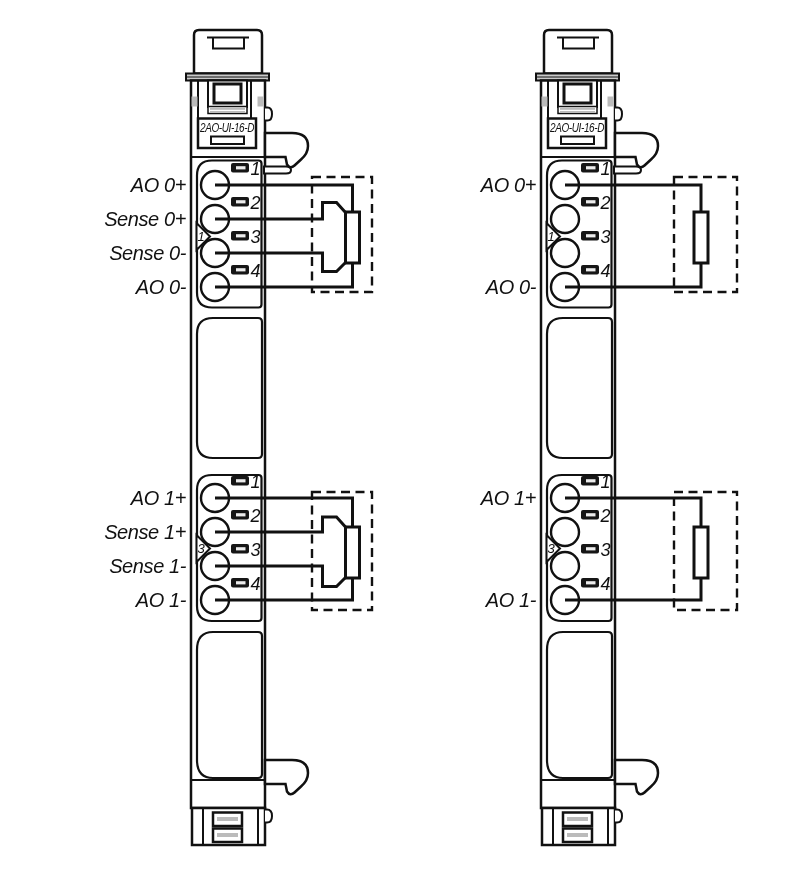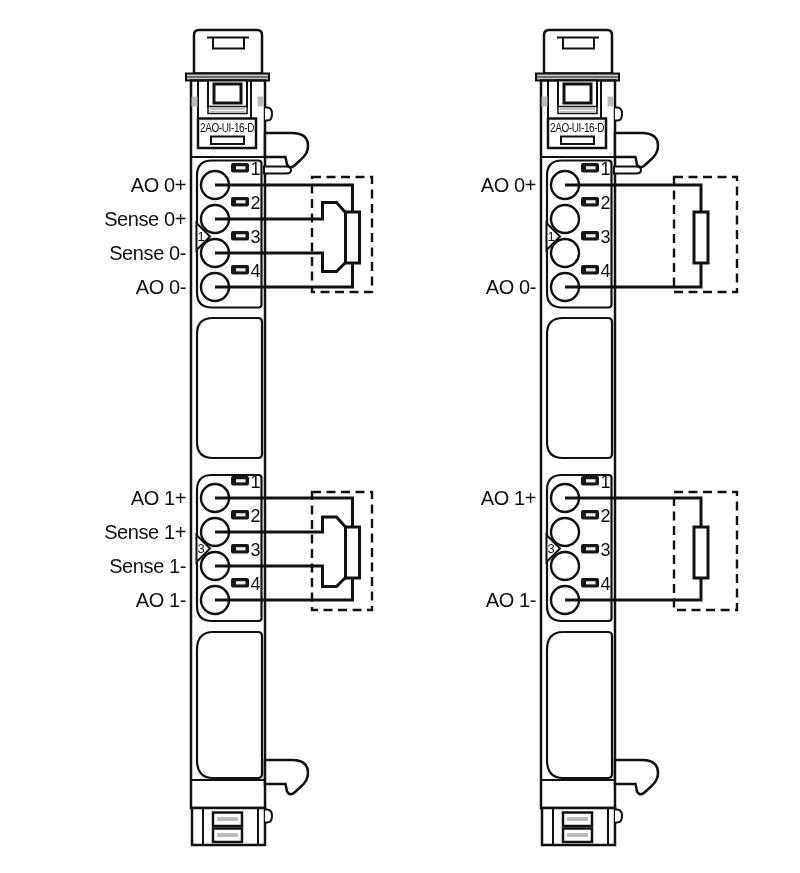--- a/index.html
+++ b/index.html
@@ -1,16 +1,16 @@
 <!DOCTYPE html>
 <html><head>
 <meta charset="utf-8">
 <style>
   html,body{margin:0;padding:0;background:#ffffff;}
-  .stage{position:relative;width:800px;height:873px;background:#fff;overflow:hidden;}
+  .stage{position:relative;width:800px;height:873px;background:#fff;overflow:hidden;font-style:italic;}
   svg text{font-family:"Liberation Sans",sans-serif;fill:#111;}
   .term-label{font-size:20px;letter-spacing:-0.4px;}
   .term-num{font-size:18px;text-anchor:middle;}
   .chan-num{font-size:13px;text-anchor:middle;}
   .mod-label{font-size:13px;text-anchor:middle;letter-spacing:-0.5px;}
   .wire{fill:none;stroke:#111;stroke-width:3;stroke-linejoin:miter;stroke-linecap:butt;}
   .resistor{fill:#ffffff;stroke:#111;stroke-width:3;}
   .loadbox{fill:none;stroke:#111;stroke-width:2.4;stroke-dasharray:9 5.5;}
 </style>
 </head>

